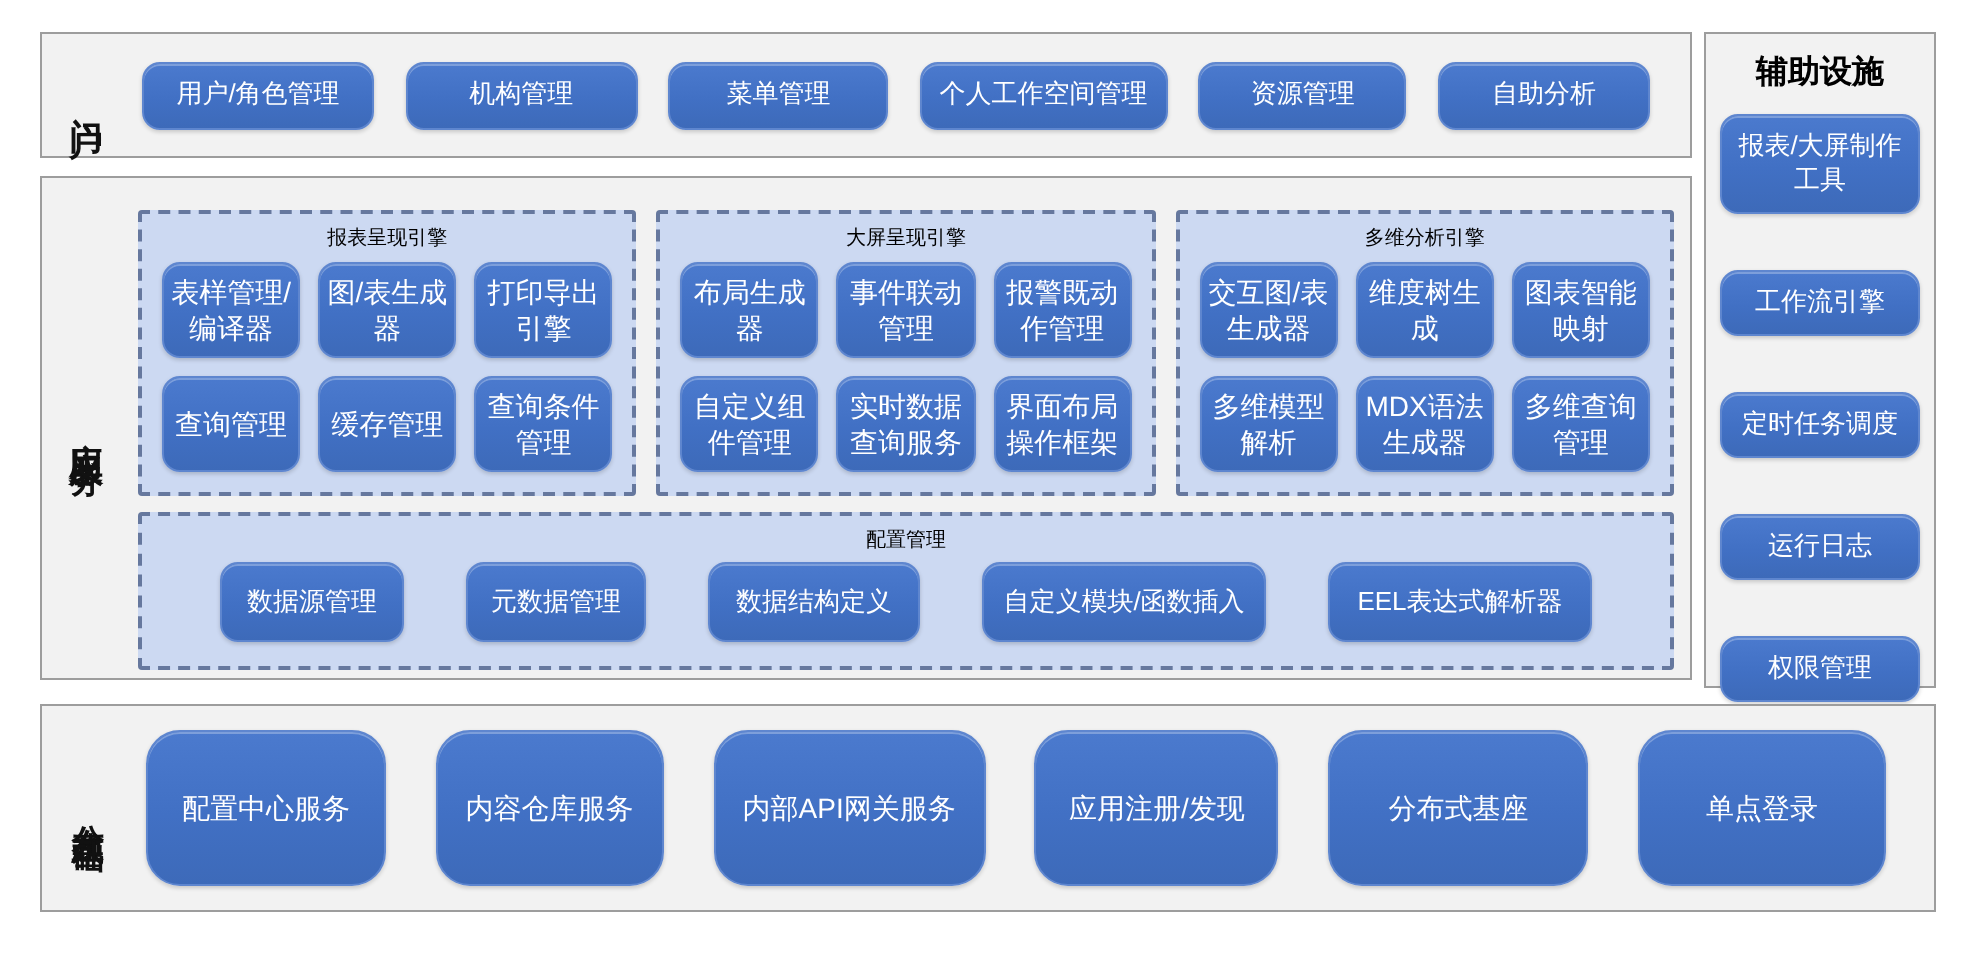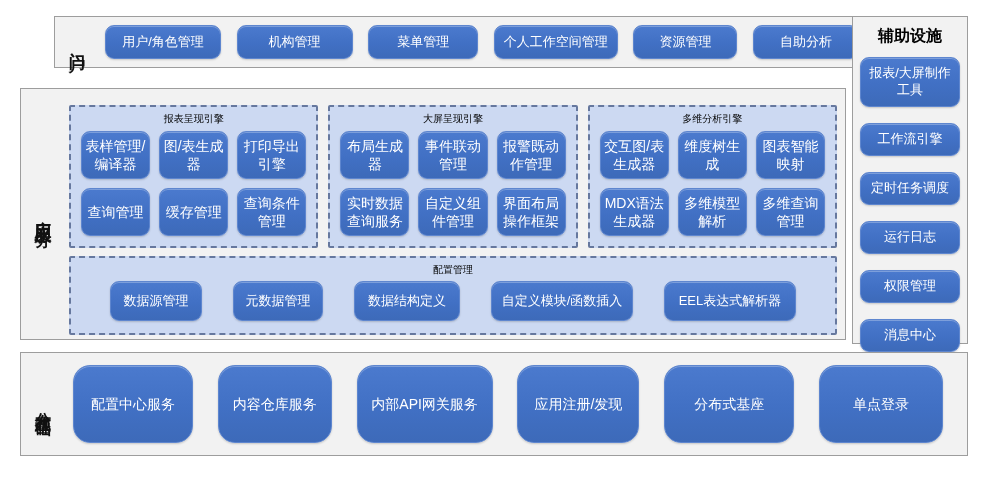--- a/index.html
+++ b/index.html
@@ -5,21 +5,21 @@
   html,body{margin:0;padding:0;}
   body{
     width:987px;height:483px;position:relative;background:#ffffff;
     font-family:"Liberation Sans","DejaVu Sans",sans-serif;
     -webkit-font-smoothing:antialiased;
   }
   .section{
     position:absolute;background:#f2f2f2;border:1px solid #9d9d9d;
     box-sizing:border-box;display:flex;flex-direction:row;
   }
-  #portal{left:20px;top:16px;width:826px;height:52px;margin-left:34px;}
+  #portal{left:20px;top:16px;width:826px;height:63px;}
   #app{left:20px;top:88px;width:826px;height:252px;}
   #aux{left:852px;top:16px;width:116px;height:328px;flex-direction:column;}
   #foundation{left:20px;top:352px;width:948px;height:104px;}
 
   .label-col{width:44px;flex:0 0 44px;display:flex;align-items:center;justify-content:center;}
   .vlabel{
     writing-mode:vertical-lr;text-orientation:upright;
     font-weight:bold;color:#111;font-size:17px;line-height:1;letter-spacing:3px;
   }
   #foundation .vlabel{font-size:16px;letter-spacing:2px;}
@@ -49,21 +49,21 @@
   .group-grid .btn{font-size:14px;padding:2px 3px;}
   .config-group{
     margin-top:8px;height:80px;background:#ccd9f2;border:2px dashed #66789e;border-radius:2px;
     display:flex;flex-direction:column;box-sizing:border-box;
   }
   .config-row{flex:1;display:flex;align-items:center;justify-content:space-evenly;padding:0 8px 10px;}
   .config-row .btn{height:40px;}
 
   
   .aux-header{font-weight:bold;font-size:16px;color:#000;text-align:center;padding:9px 0 10px;}
-  .aux-col{flex:1;display:flex;flex-direction:column;gap:16px;padding:0 7px 13px;}
+  .aux-col{flex:1;display:flex;flex-direction:column;gap:28px;padding:0 7px 13px;}
   .aux-col .btn{height:33px;flex:0 0 auto;}
   .aux-col .btn.tall{height:50px;}
 
   
   .foundation-row{flex:1;display:flex;align-items:center;justify-content:space-between;padding:0 24px 0 8px;gap:24px;}
   .foundation-row .btn{height:78px;border-radius:17px;font-size:14px;}
 </style>
 </head>
 <body>
 
@@ -99,34 +99,34 @@
           <div class="btn">查询条件管理</div>
         </div>
       </div>
 
       <div class="group">
         <div class="group-title">大屏呈现引擎</div>
         <div class="group-grid">
           <div class="btn">布局生成器</div>
           <div class="btn">事件联动管理</div>
           <div class="btn">报警既动作管理</div>
+          <div class="btn">自定义组件管理</div>
           <div class="btn">实时数据查询服务</div>
-          <div class="btn">自定义组件管理</div>
           <div class="btn">界面布局操作框架</div>
         </div>
       </div>
 
       <div class="group">
         <div class="group-title">多维分析引擎</div>
         <div class="group-grid">
           <div class="btn">交互图/表生成器</div>
           <div class="btn">维度树生成</div>
           <div class="btn">图表智能映射</div>
+          <div class="btn">多维模型解析</div>
           <div class="btn">MDX语法生成器</div>
-          <div class="btn">多维模型解析</div>
           <div class="btn">多维查询管理</div>
         </div>
       </div>
     </div>
 
     <div class="config-group">
       <div class="group-title">配置管理</div>
       <div class="config-row">
         <div class="btn" style="width:92px">数据源管理</div>
         <div class="btn" style="width:90px">元数据管理</div>

